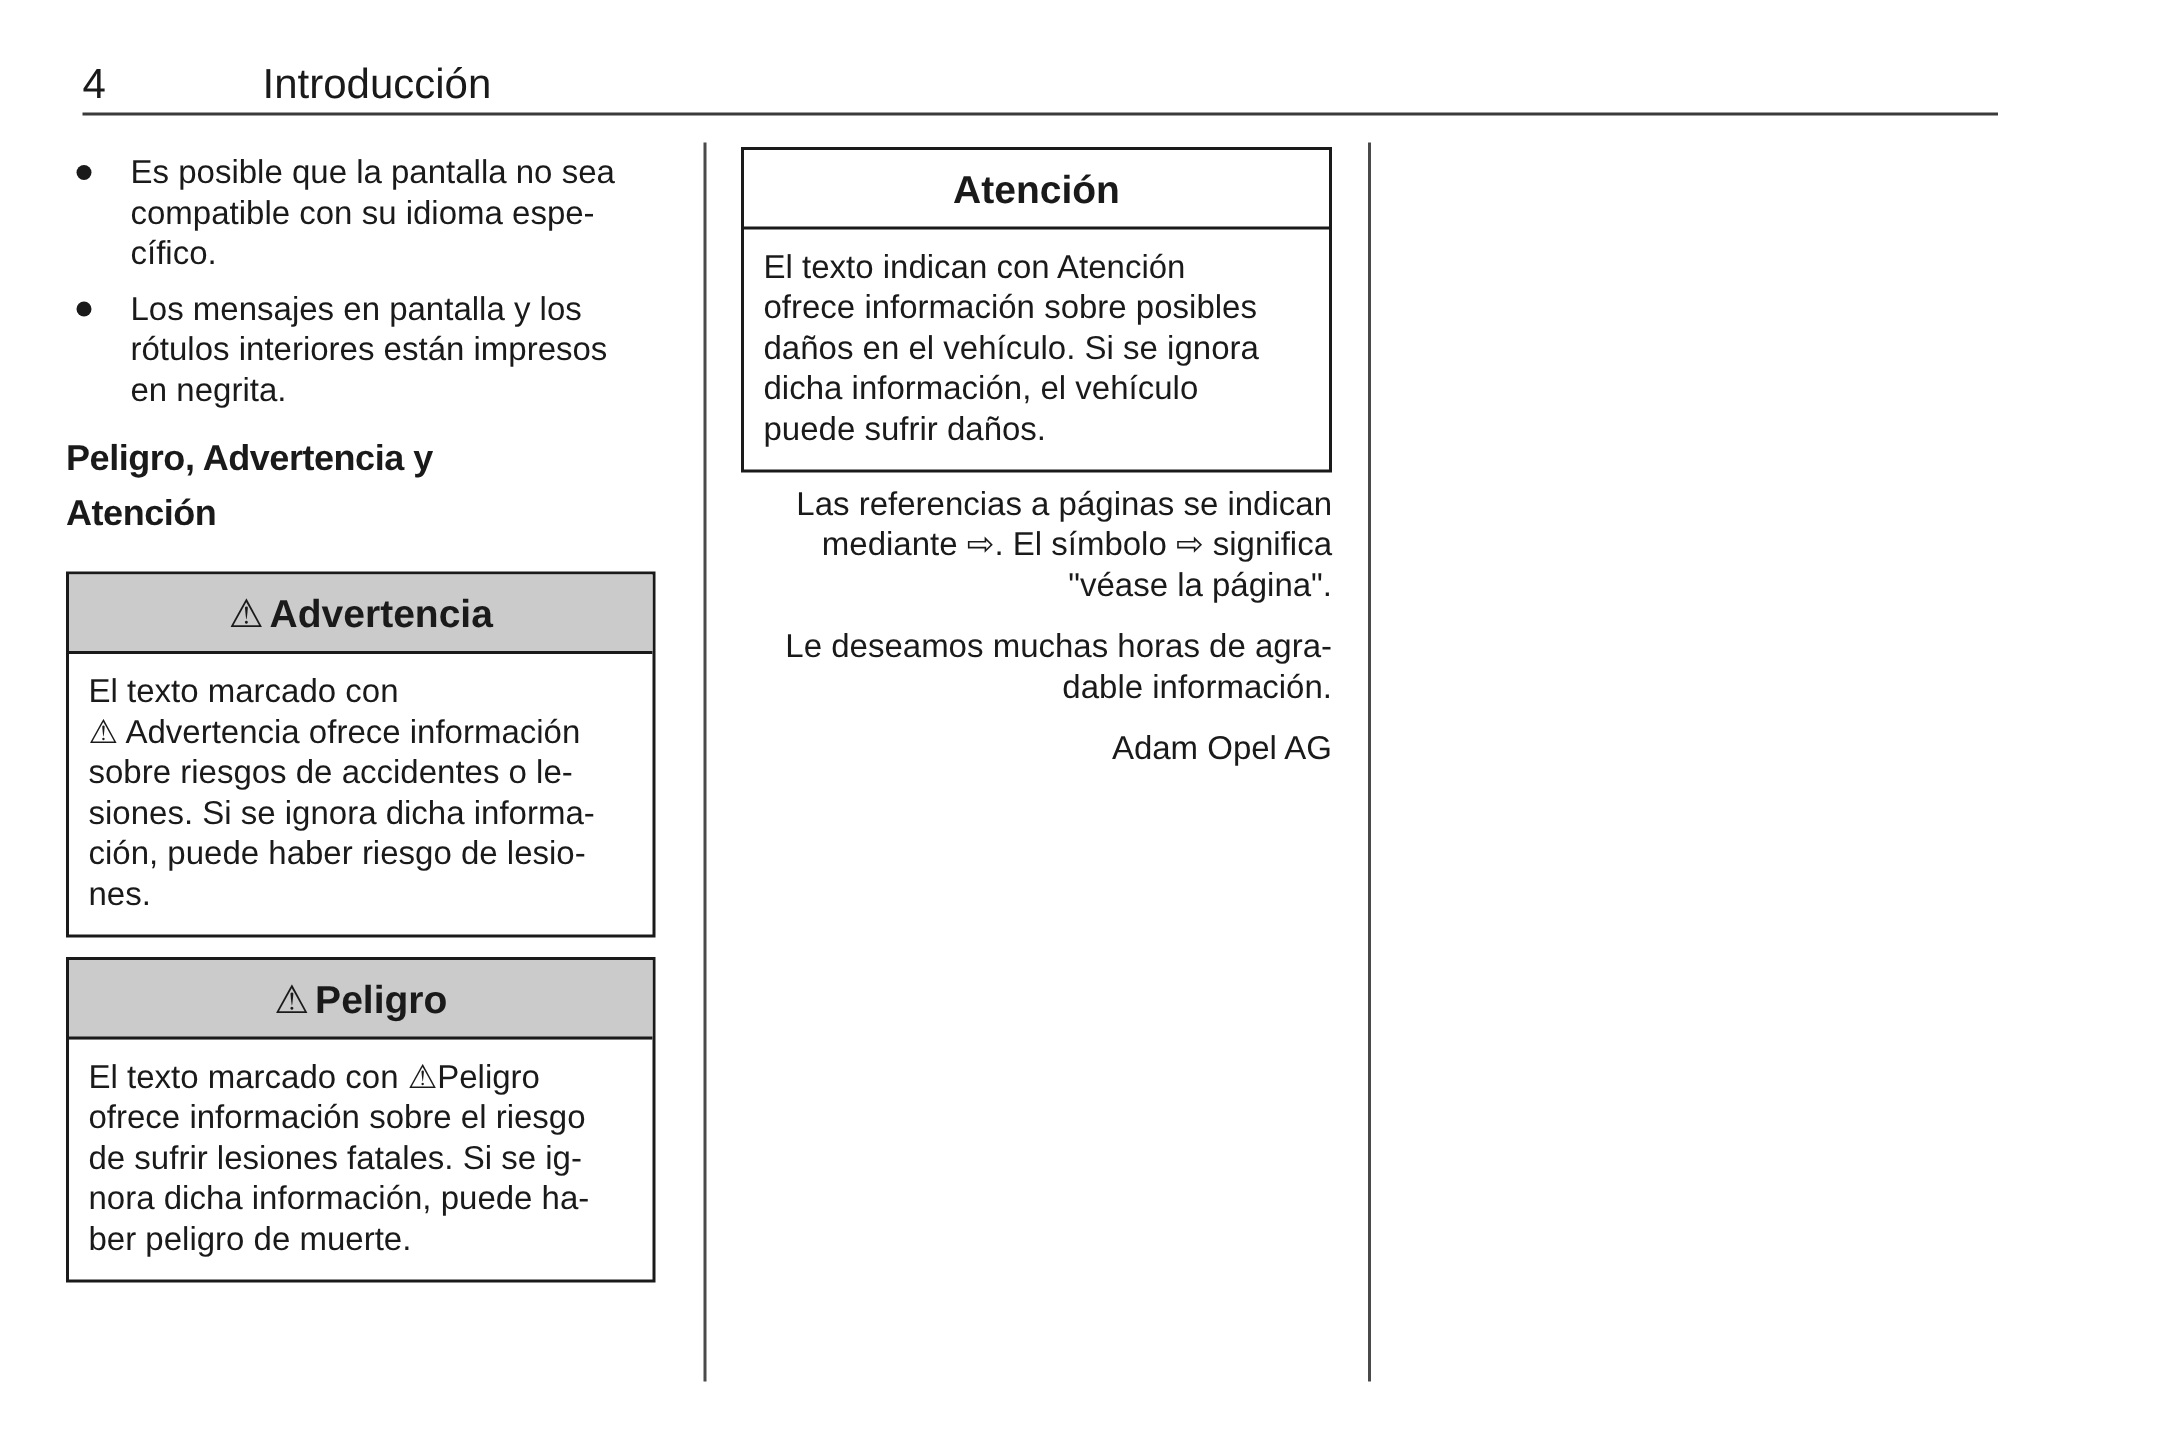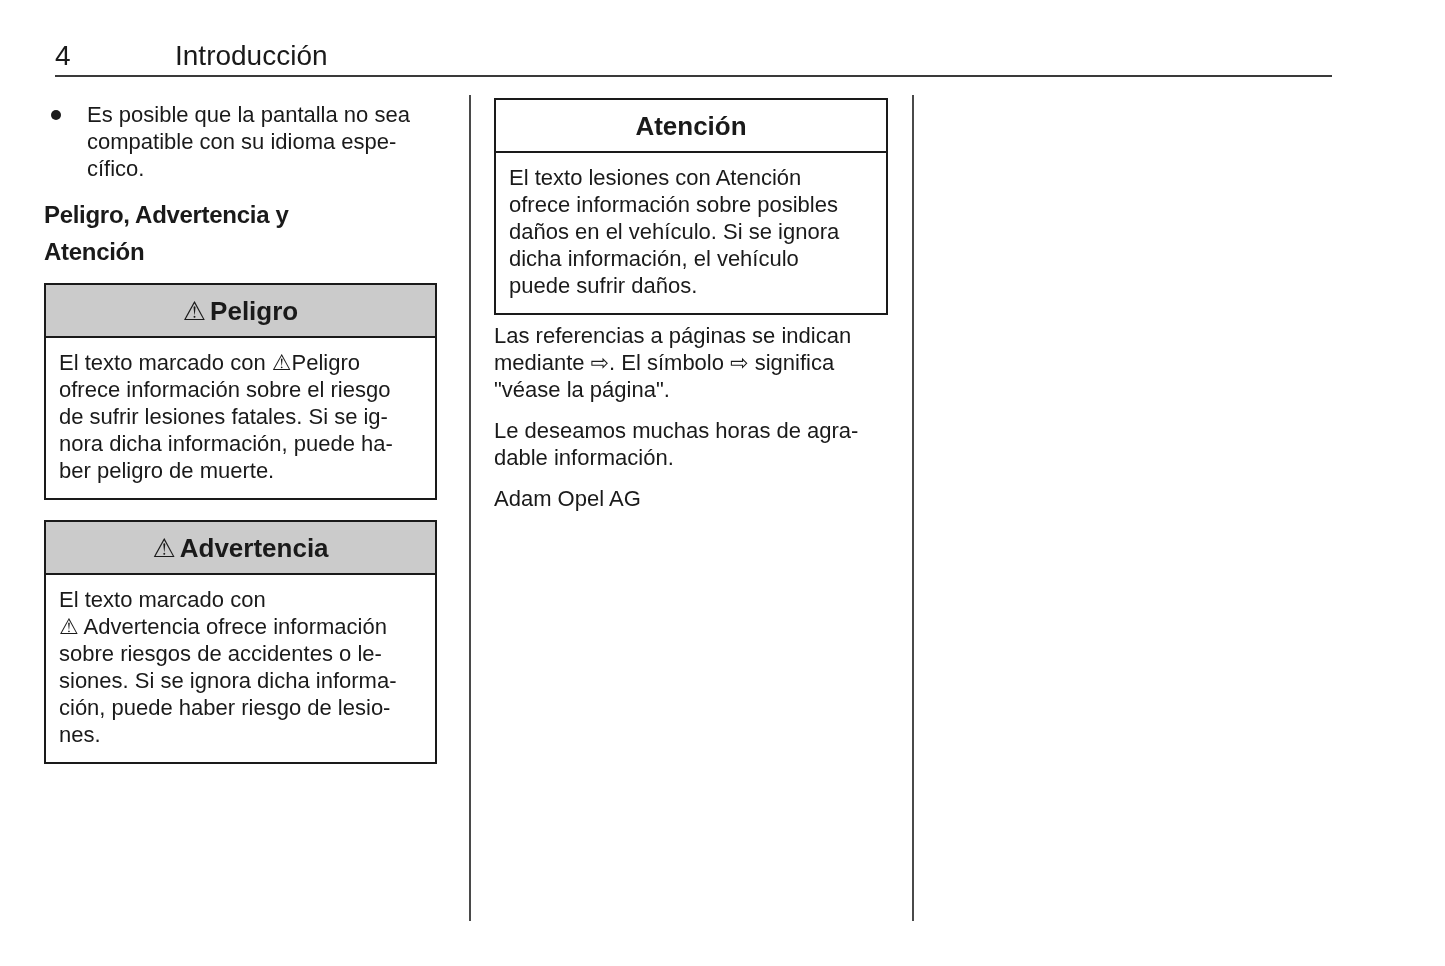--- a/index.html
+++ b/index.html
@@ -63,21 +63,21 @@
   .wbox.mt3  { margin-top: 3px; }
   .wbox-h {
     text-align: center; font-weight: 700; font-size: 26px; line-height: 30px;
     padding: 11px 0 10px 0; border-bottom: 2px solid #1a1a1a;
   }
   .wbox-h.gray { background: #cbcbcb; }
   .wbox-h .wicon { font-weight: 400; margin-right: 4px; }
   .wbox-b { padding: 11px 12px 14px 13px; }
 
   
-  .para { margin: 14px 0 0 0; }
+  .para { margin: 14px 0 0 0; text-align: right; }
   .para.first { margin-top: 7px; }
 </style>
 </head>
 <body>
 
 <div class="page">
 
   <div class="hdr">
     <span class="pgnum">4</span><span class="pgtitle">Introducción</span>
   </div>
@@ -88,57 +88,63 @@
 
   <div class="col col1">
 
     <ul class="bullets">
       <li class="bullet-item">
         <span class="blt"></span>
         <span class="pre">Es posible que la pantalla no sea
 compatible con su idioma espe-
 cífico.</span>
       </li>
+      <li class="bullet-item">
+        <span class="blt"></span>
+        <span class="pre">Los mensajes en pantalla y los
+rótulos interiores están impresos
+en negrita.</span>
+      </li>
     </ul>
 
     <h2 class="heading mt pre">Peligro, Advertencia y
 Atención</h2>
-
-    <div class="wbox mt13">
-      <div class="wbox-h gray">
-        <span class="wicon">⚠</span><span>Peligro</span>
-      </div>
-      <div class="wbox-b pre">El texto marcado con ⚠Peligro
-ofrece información sobre el riesgo
-de sufrir lesiones fatales. Si se ig-
-nora dicha información, puede ha-
-ber peligro de muerte.</div>
-    </div>
 
     <div class="wbox mt20">
       <div class="wbox-h gray">
         <span class="wicon">⚠</span><span>Advertencia</span>
       </div>
       <div class="wbox-b pre">El texto marcado con
 ⚠ Advertencia ofrece información
 sobre riesgos de accidentes o le-
 siones. Si se ignora dicha informa-
 ción, puede haber riesgo de lesio-
 nes.</div>
     </div>
 
+    <div class="wbox mt13">
+      <div class="wbox-h gray">
+        <span class="wicon">⚠</span><span>Peligro</span>
+      </div>
+      <div class="wbox-b pre">El texto marcado con ⚠Peligro
+ofrece información sobre el riesgo
+de sufrir lesiones fatales. Si se ig-
+nora dicha información, puede ha-
+ber peligro de muerte.</div>
+    </div>
+
   </div>
 
   <div class="col col2">
 
     <div class="wbox mt3">
       <div class="wbox-h">
         <span>Atención</span>
       </div>
-      <div class="wbox-b pre">El texto lesiones con Atención
+      <div class="wbox-b pre">El texto indican con Atención
 ofrece información sobre posibles
 daños en el vehículo. Si se ignora
 dicha información, el vehículo
 puede sufrir daños.</div>
     </div>
 
 
     <p class="para first pre">Las referencias a páginas se indican
 mediante ⇨. El símbolo ⇨ significa
 "véase la página".</p>

